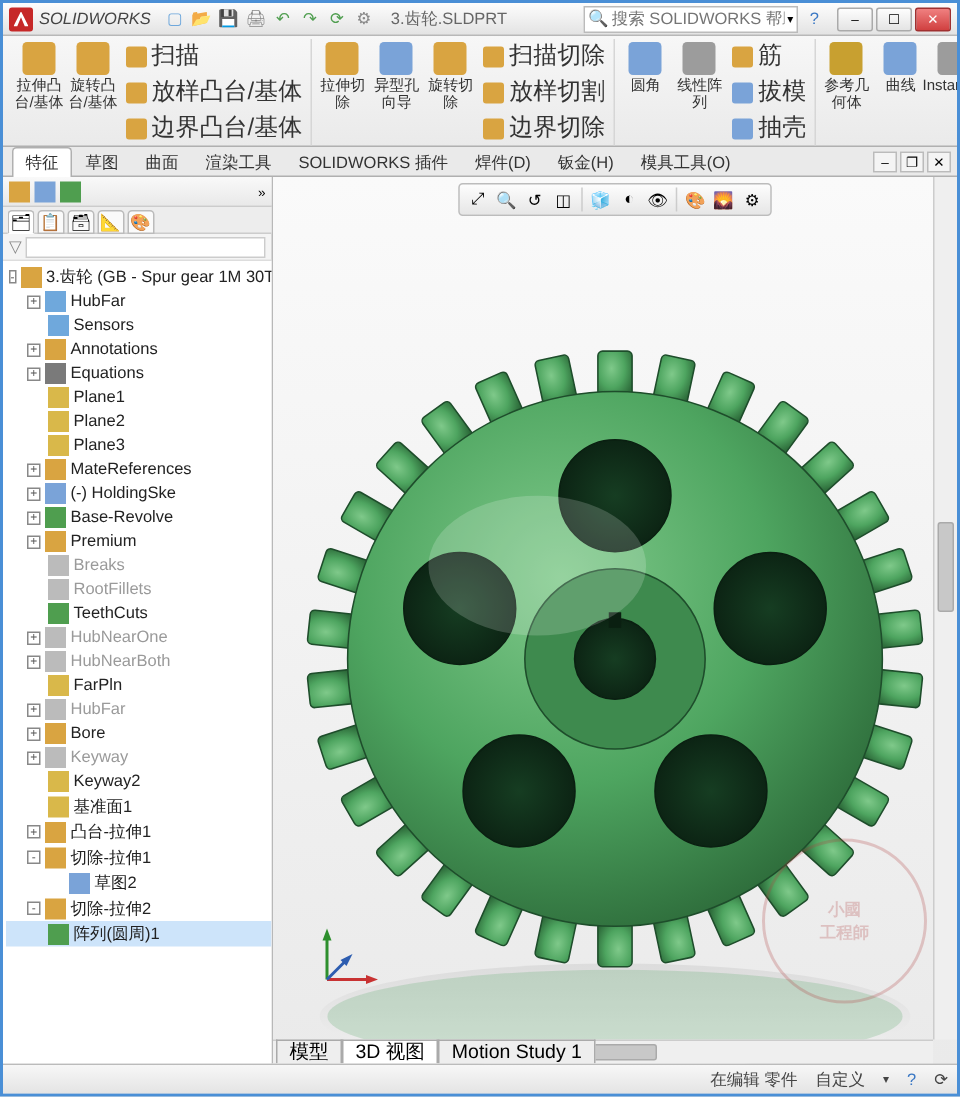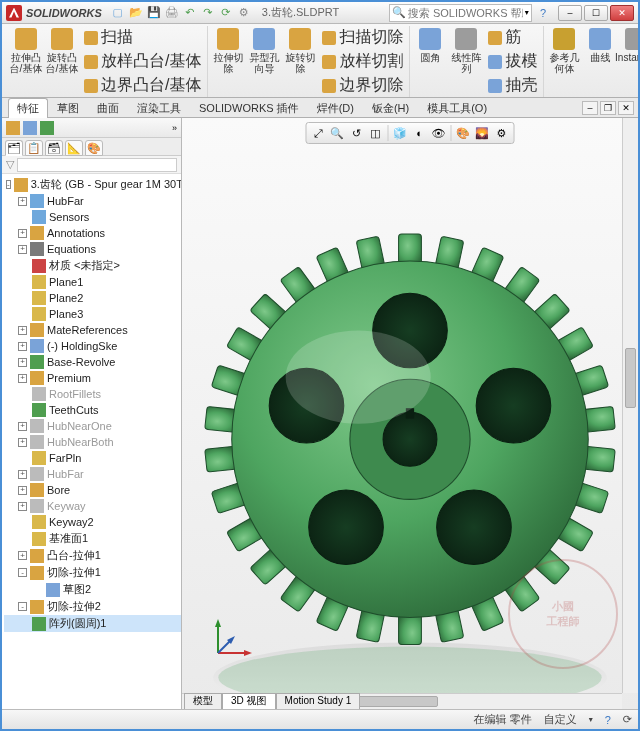--- a/index.html
+++ b/index.html
@@ -1,20 +1,20 @@
 <!DOCTYPE html>
 <html><head>
 <meta charset="utf-8">
 <style>
   * { box-sizing: border-box; margin: 0; padding: 0; font-family: "Microsoft YaHei", Tahoma, sans-serif; font-size: 11px; }
   body { width: 640px; height: 731px; background: #e8e8e8; border: 2px solid #4a8fd6; overflow: hidden; display: flex; flex-direction: column; }
   .titlebar { height: 22px; background: linear-gradient(#fdfdfd,#e3e3e3); display: flex; align-items: center; gap: 4px; padding: 0 4px; border-bottom: 1px solid #b8b8b8; }
   .sw-logo { width: 16px; height: 16px; background:#c62828; border-radius:2px; position:relative; }
   .sw-logo::after{content:"";position:absolute;inset:3px;background:#fff;clip-path:polygon(0 100%,50% 0,100% 100%,75% 100%,50% 40%,25% 100%);}
-  .brand { font-weight: bold; color:#444; font-style: italic; }
+  .brand { font-weight: normal; color:#444; font-style: italic; }
   .qat { display:flex; gap:2px; margin-left:4px; }
   .qat-btn { width:16px;height:16px;display:flex;align-items:center;justify-content:center;color:#555;cursor:pointer;border-radius:2px;}
   .doc-title { color:#666; margin-left:6px; }
   .search-box { margin-left:auto; display:flex; align-items:center; background:#fff; border:1px solid #bbb; height:18px; padding:0 2px; gap:2px;}
   .search-box input{border:none;outline:none;width:115px;font-size:11px;}
   .win-ctrls { display:flex; gap:2px; margin-left:4px;}
   .win-btn{width:24px;height:16px;border:1px solid #aaa;background:linear-gradient(#fdfdfd,#e4e4e4);display:flex;align-items:center;justify-content:center;font-size:9px;cursor:pointer;border-radius:2px;}
   .win-close{background:linear-gradient(#f08080,#d04040);color:#fff;border-color:#a03030;}
 
   .ribbon { background:linear-gradient(#f7f7f7,#eaeaea); border-bottom:1px solid #b0b0b0; padding:2px 4px 0; }
@@ -60,21 +60,21 @@
   .view-toolbar{position:absolute;top:4px;left:50%;transform:translateX(-50%);height:22px;background:linear-gradient(#fdfdfd,#e6e6e6);border:1px solid #bcbcbc;border-radius:3px;display:flex;align-items:center;gap:1px;padding:0 3px;z-index:4;}
   .view-toolbar .vb{width:18px;height:18px;display:flex;align-items:center;justify-content:center;cursor:pointer;border-radius:2px;}
   .view-toolbar .sep{width:1px;height:16px;background:#ccc;margin:0 2px;}
   .triad{position:absolute;left:28px;bottom:48px;width:44px;height:44px;}
   .triad svg{overflow:visible;}
   .scrollbar-v{position:absolute;right:0;top:0;bottom:16px;width:16px;background:#efefef;border-left:1px solid #ccc;}
   .scrollbar-v .thumb{position:absolute;left:2px;right:2px;top:40%;height:60px;background:#c8c8c8;border:1px solid #aaa;border-radius:2px;}
   .scrollbar-h{position:absolute;left:0;right:16px;bottom:0;height:16px;background:#efefef;border-top:1px solid #ccc;display:flex;align-items:center;}
   .scrollbar-h .thumb{position:absolute;top:2px;bottom:2px;left:40%;width:80px;background:#c8c8c8;border:1px solid #aaa;border-radius:2px;}
   .view-tabs{position:absolute;left:2px;bottom:0;height:16px;display:flex;z-index:3;}
-  .view-tab{padding:0 8px;border:1px solid #aaa;border-bottom:none;background:#eee;font-size:10px;line-height:14px;cursor:pointer;}
+  .view-tab{padding:0 8px;border:1px solid #aaa;border-bottom:none;background:#eee;font-size:13px;line-height:14px;cursor:pointer;}
   .view-tab.active{background:#fff;}
   .gear-svg{position:absolute;inset:0;}
 
   .statusbar{height:20px;background:linear-gradient(#f7f7f7,#e4e4e4);border-top:1px solid #bbb;display:flex;align-items:center;padding:0 6px;font-size:10px;color:#444;gap:12px;}
   .statusbar .sep{flex:1;}
   .watermark{position:absolute;right:20px;bottom:40px;opacity:.25;pointer-events:none;text-align:right;}
   .watermark .circ{width:110px;height:110px;border:2px solid #b04040;border-radius:50%;}
   .watermark .txt{position:absolute;inset:0;display:flex;flex-direction:column;align-items:center;justify-content:center;color:#b04040;font-size:22px;font-weight:bold;}
 
   
@@ -273,25 +273,20 @@
           <span class="ic" style="background:#d9a441;"></span>
           <span class="lbl">Annotations</span>
         </div>
         <div class="tree-item ind1">
           <span class="exp">+</span>
           <span class="ic" style="background:#7a7a7a;"></span>
           <span class="lbl">Equations</span>
         </div>
         <div class="tree-item ind1">
           <span class="noexp"></span>
-          <span class="ic" style="background:#cc4444;"></span>
-          <span class="lbl">材质 &lt;未指定&gt;</span>
-        </div>
-        <div class="tree-item ind1">
-          <span class="noexp"></span>
           <span class="ic" style="background:#d9b84a;"></span>
           <span class="lbl">Plane1</span>
         </div>
         <div class="tree-item ind1">
           <span class="noexp"></span>
           <span class="ic" style="background:#d9b84a;"></span>
           <span class="lbl">Plane2</span>
         </div>
         <div class="tree-item ind1">
           <span class="noexp"></span>
@@ -310,20 +305,25 @@
         </div>
         <div class="tree-item ind1">
           <span class="exp">+</span>
           <span class="ic" style="background:#4f9e4f;"></span>
           <span class="lbl">Base-Revolve</span>
         </div>
         <div class="tree-item ind1">
           <span class="exp">+</span>
           <span class="ic" style="background:#d9a441;"></span>
           <span class="lbl">Premium</span>
+        </div>
+        <div class="tree-item ind1 dim">
+          <span class="noexp"></span>
+          <span class="ic" style="background:#bbb;"></span>
+          <span class="lbl">Breaks</span>
         </div>
         <div class="tree-item ind1 dim">
           <span class="noexp"></span>
           <span class="ic" style="background:#bbb;"></span>
           <span class="lbl">RootFillets</span>
         </div>
         <div class="tree-item ind1">
           <span class="noexp"></span>
           <span class="ic" style="background:#4f9e4f;"></span>
           <span class="lbl">TeethCuts</span>

